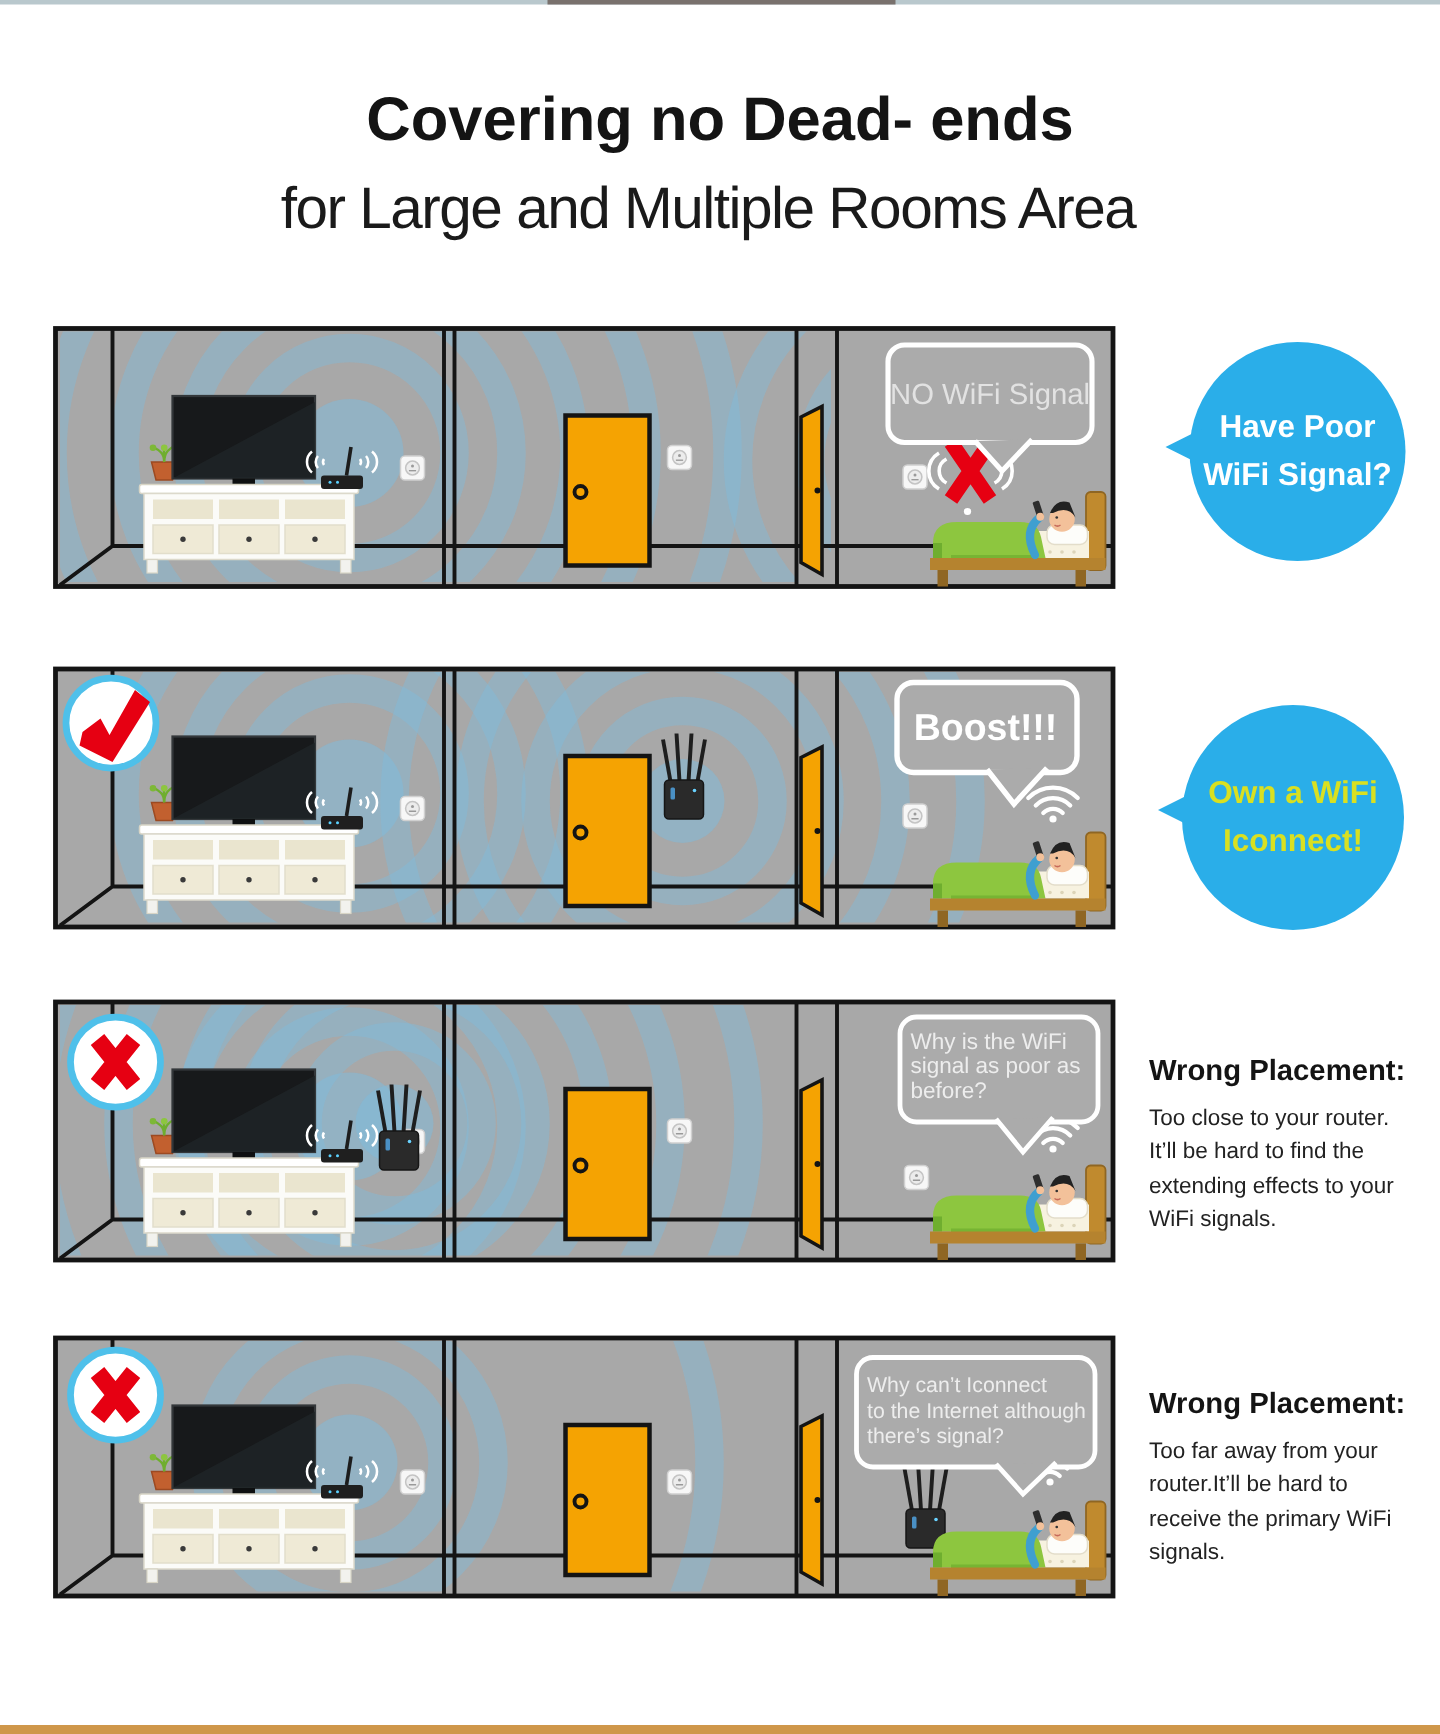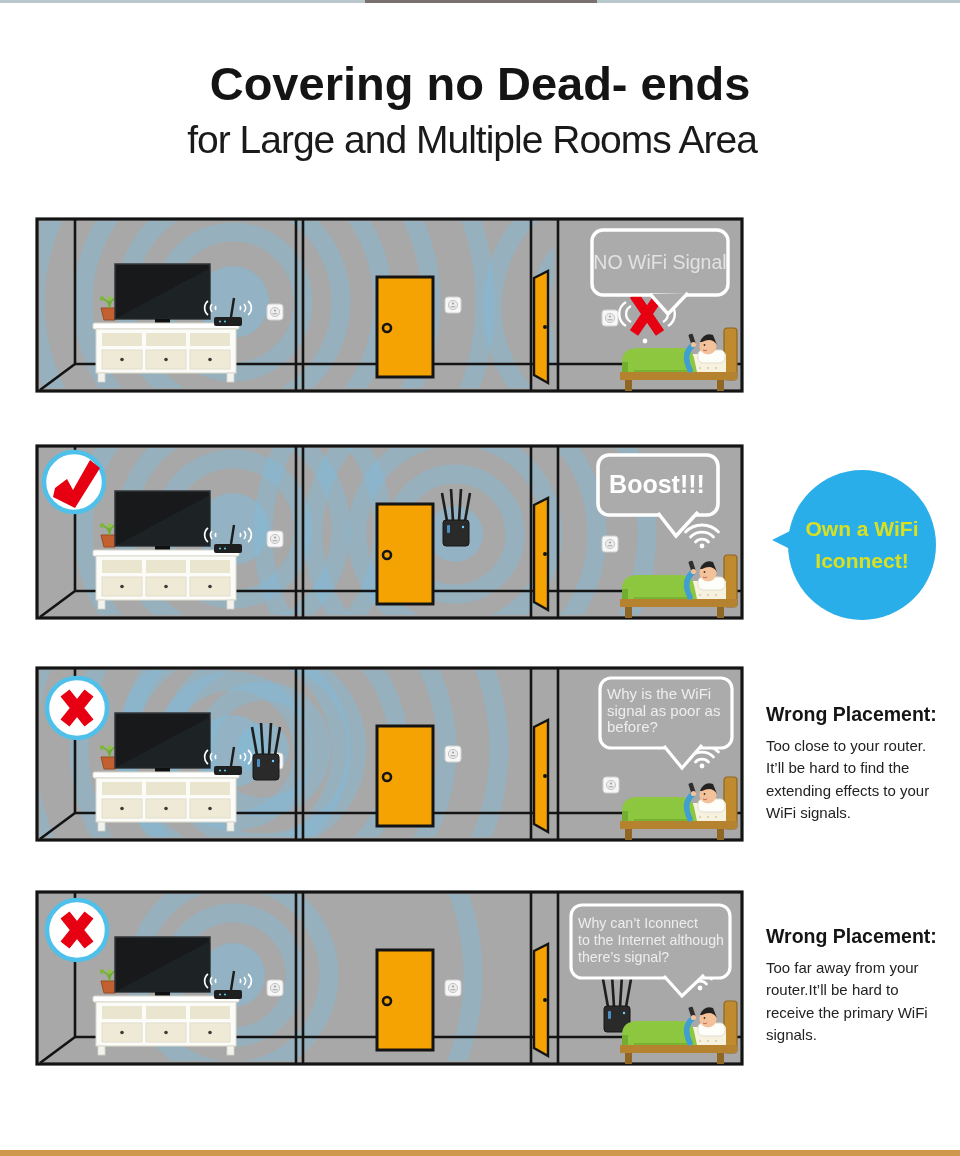--- a/index.html
+++ b/index.html
@@ -2,21 +2,21 @@
 <html style="--accent-blue: #2aaee9; --highlight-yellow: #d9e021; --alert-red: #e60012; --door-orange: #f5a302; --wall-gray: #a8a8a8; --ripple-blue: #7ebcde; --strip-light: #b9c8cd; --strip-dark: #79716d; --bottom-bar-orange: #cf974a;"><head>
 <meta charset="utf-8">
 <style>
   html,body{margin:0;padding:0;background:#ffffff;}
   .page{position:relative;width:960px;height:1156px;background:#ffffff;overflow:hidden;
         font-family:"Liberation Sans",sans-serif;}
   .top-strip{position:absolute;top:0;left:0;width:960px;height:3px;background:var(--strip-light,#b9c8cd);}
   .top-strip-dark{position:absolute;top:0;left:365px;width:232px;height:3px;background:var(--strip-dark,#79716d);}
   .bottom-bar{position:absolute;left:0;top:1150px;width:960px;height:6px;background:var(--bottom-bar-orange,#cf974a);}
   .title{position:absolute;top:56px;left:0;width:960px;text-align:center;
-         font-size:47px;font-weight:700;color:#141414;}
+         font-size:41px;font-weight:700;color:#141414;}
   .subtitle{position:absolute;top:118px;left:0;width:944px;text-align:center;
          font-size:39px;font-weight:400;color:#1a1a1a;letter-spacing:-1px;}
   .scene{position:absolute;left:0;width:960px;height:186px;}
   #scene1{top:212px}#scene2{top:439px}#scene3{top:661px}#scene4{top:885px}
   svg text{font-family:"Liberation Sans",sans-serif;}
   .ring{fill:none;stroke:rgba(126,188,222,0.42);stroke-width:19;}
   .disc{fill:rgba(126,188,222,0.5);}
   .callout-bubble{position:absolute;border-radius:50%;background:var(--accent-blue,#2aaee9);
         color:#ffffff;font-weight:700;display:flex;flex-direction:column;align-items:center;
         justify-content:center;text-align:center;font-size:21px;line-height:32px;}
@@ -281,20 +281,24 @@
     <g>
       <rect x="571" y="20" width="159" height="73" rx="11" fill="#ababab" stroke="#ffffff" stroke-width="3.2"></rect>
       <path d="M664,91 L682,111 L704,90" fill="#ababab" stroke="#ffffff" stroke-width="3.2"></path>
       <text x="578" y="43" font-size="14.2" fill="#ededed">Why can’t Iconnect</text>
       <text x="578" y="60" font-size="14.2" fill="#ededed">to the Internet although</text>
       <text x="578" y="77" font-size="14.2" fill="#ededed">there’s signal?</text>
     </g>
     <use href="#sym-badge-cross" x="42" y="10"></use>
   </svg>
 
+  <div class="callout-bubble" id="callout1">
+    <span>Have Poor</span>
+    <span>WiFi Signal?</span>
+  </div>
 
   <div class="callout-bubble" id="callout2">
     <span>Own a WiFi</span>
     <span>Iconnect!</span>
   </div>
 
   <div class="note" id="note3">
     <h3>Wrong Placement:</h3>
     <div class="note-line">Too close to your router.</div>
     <div class="note-line">It’ll be hard to find the</div>

